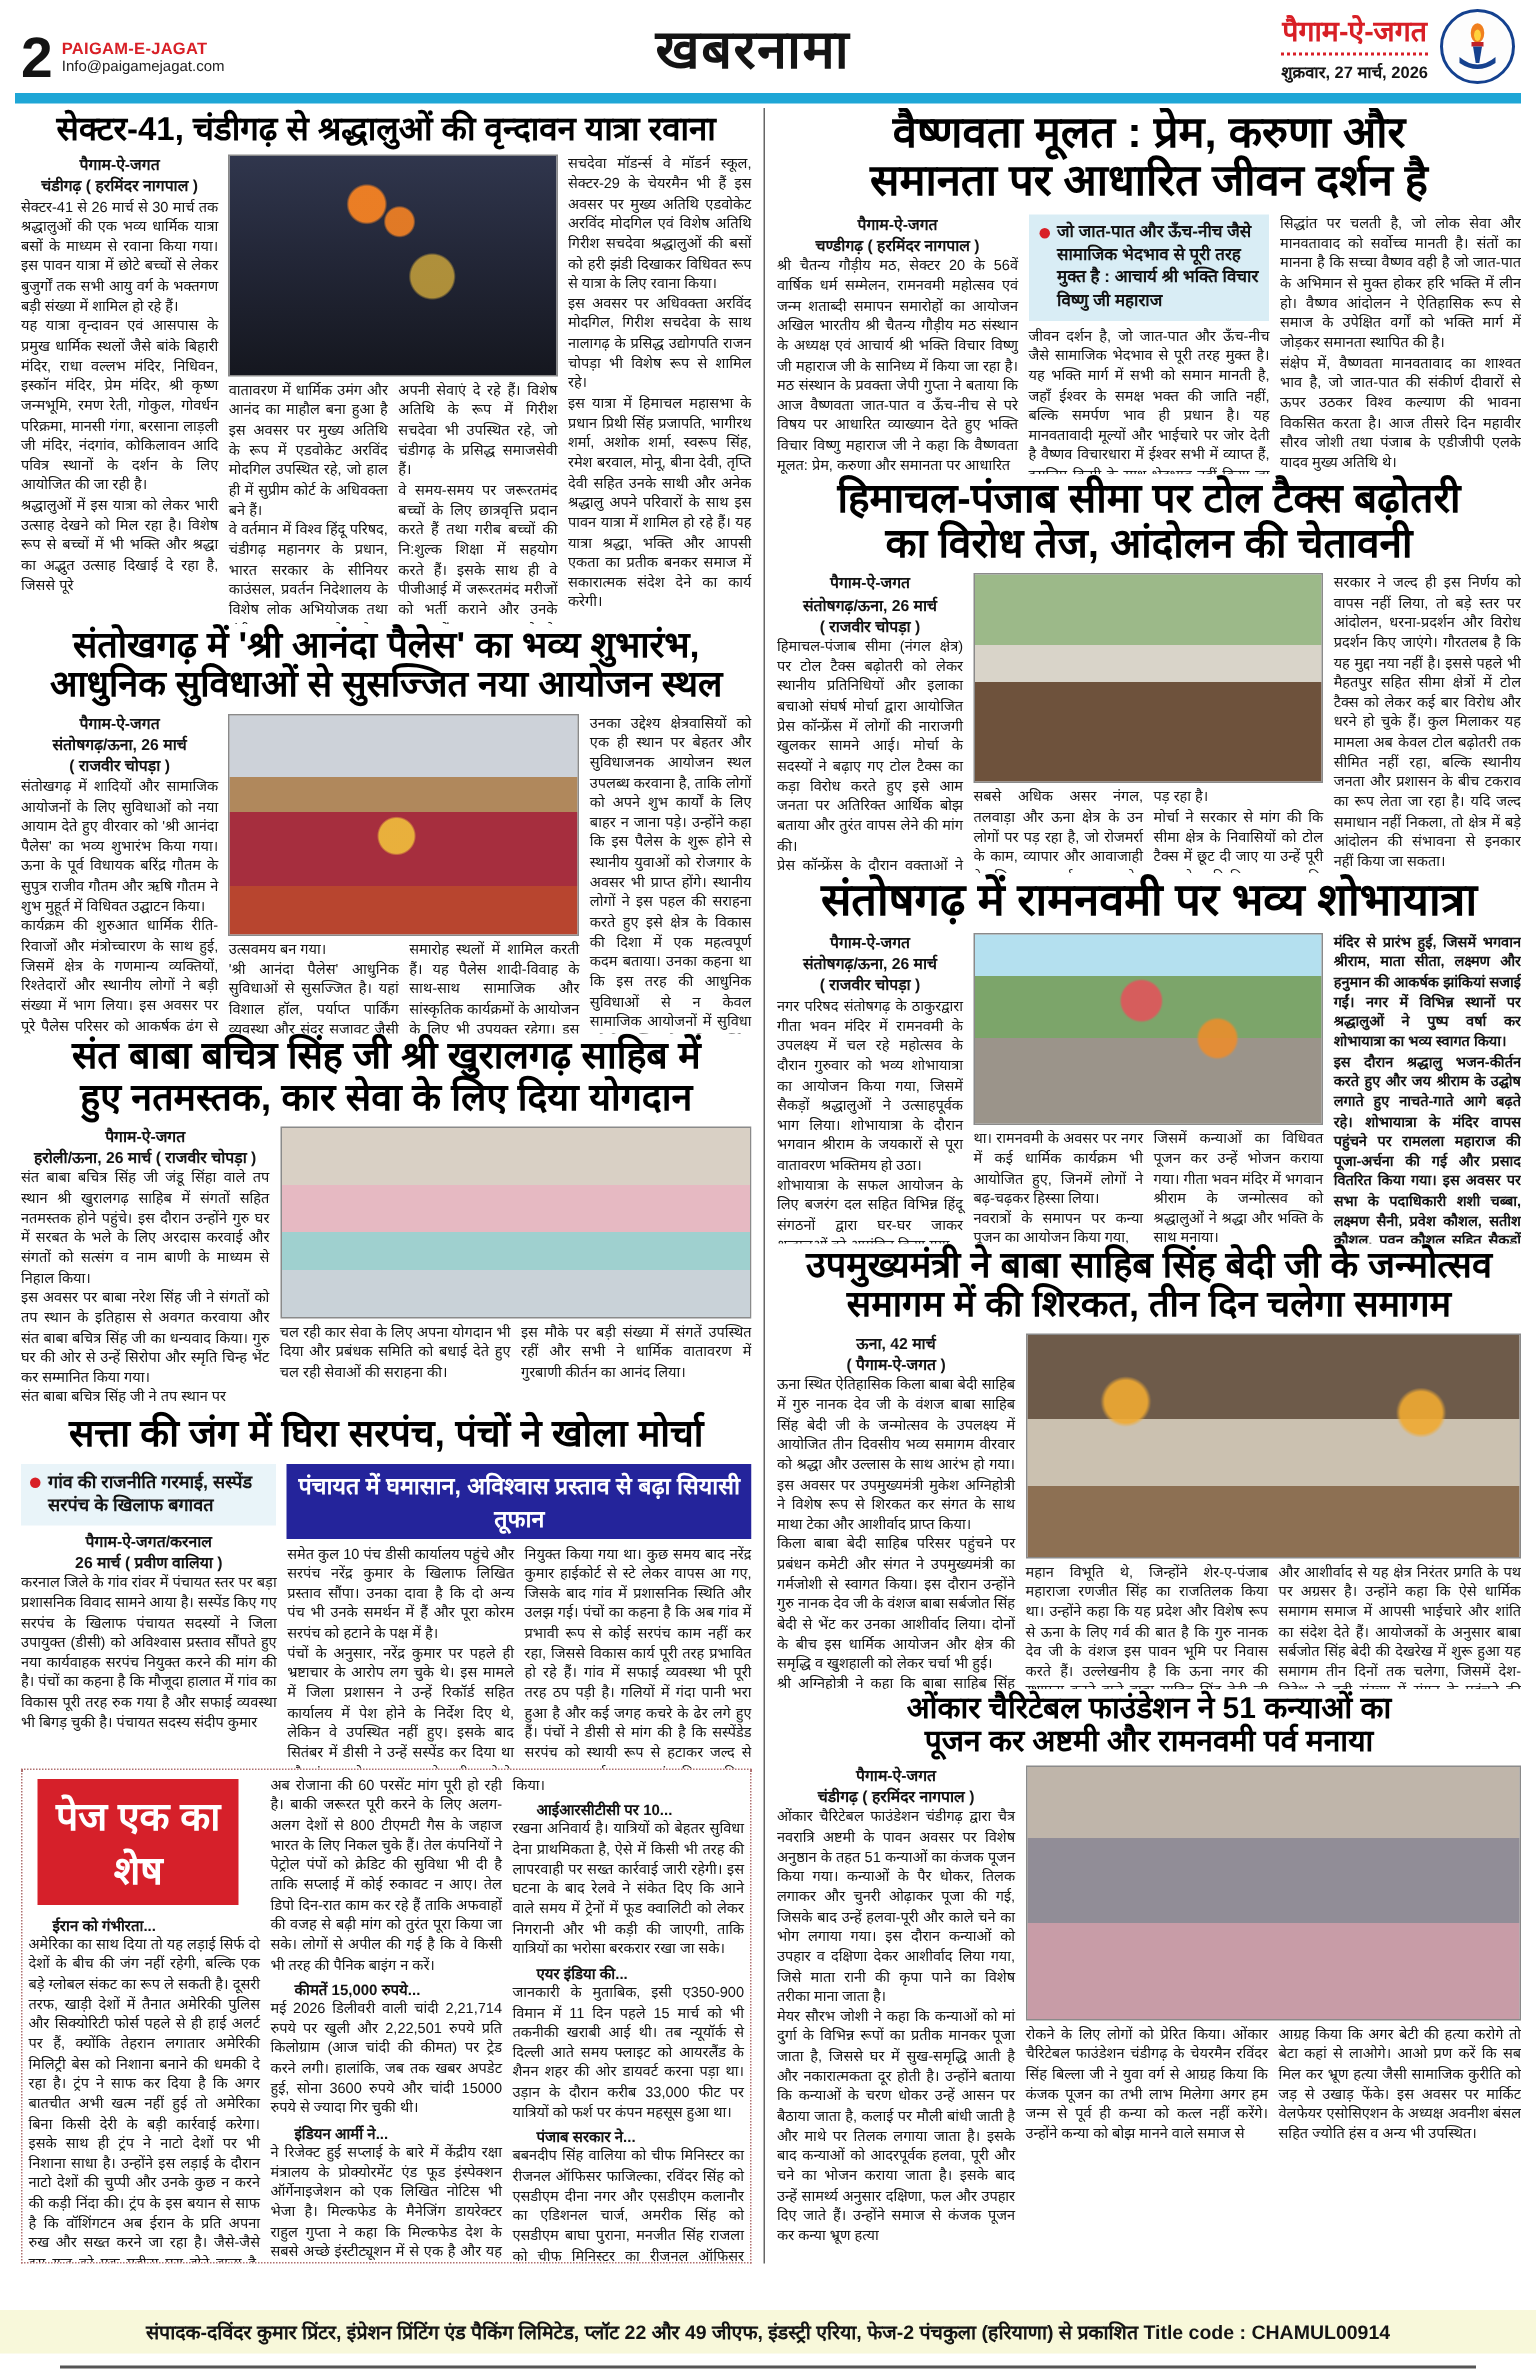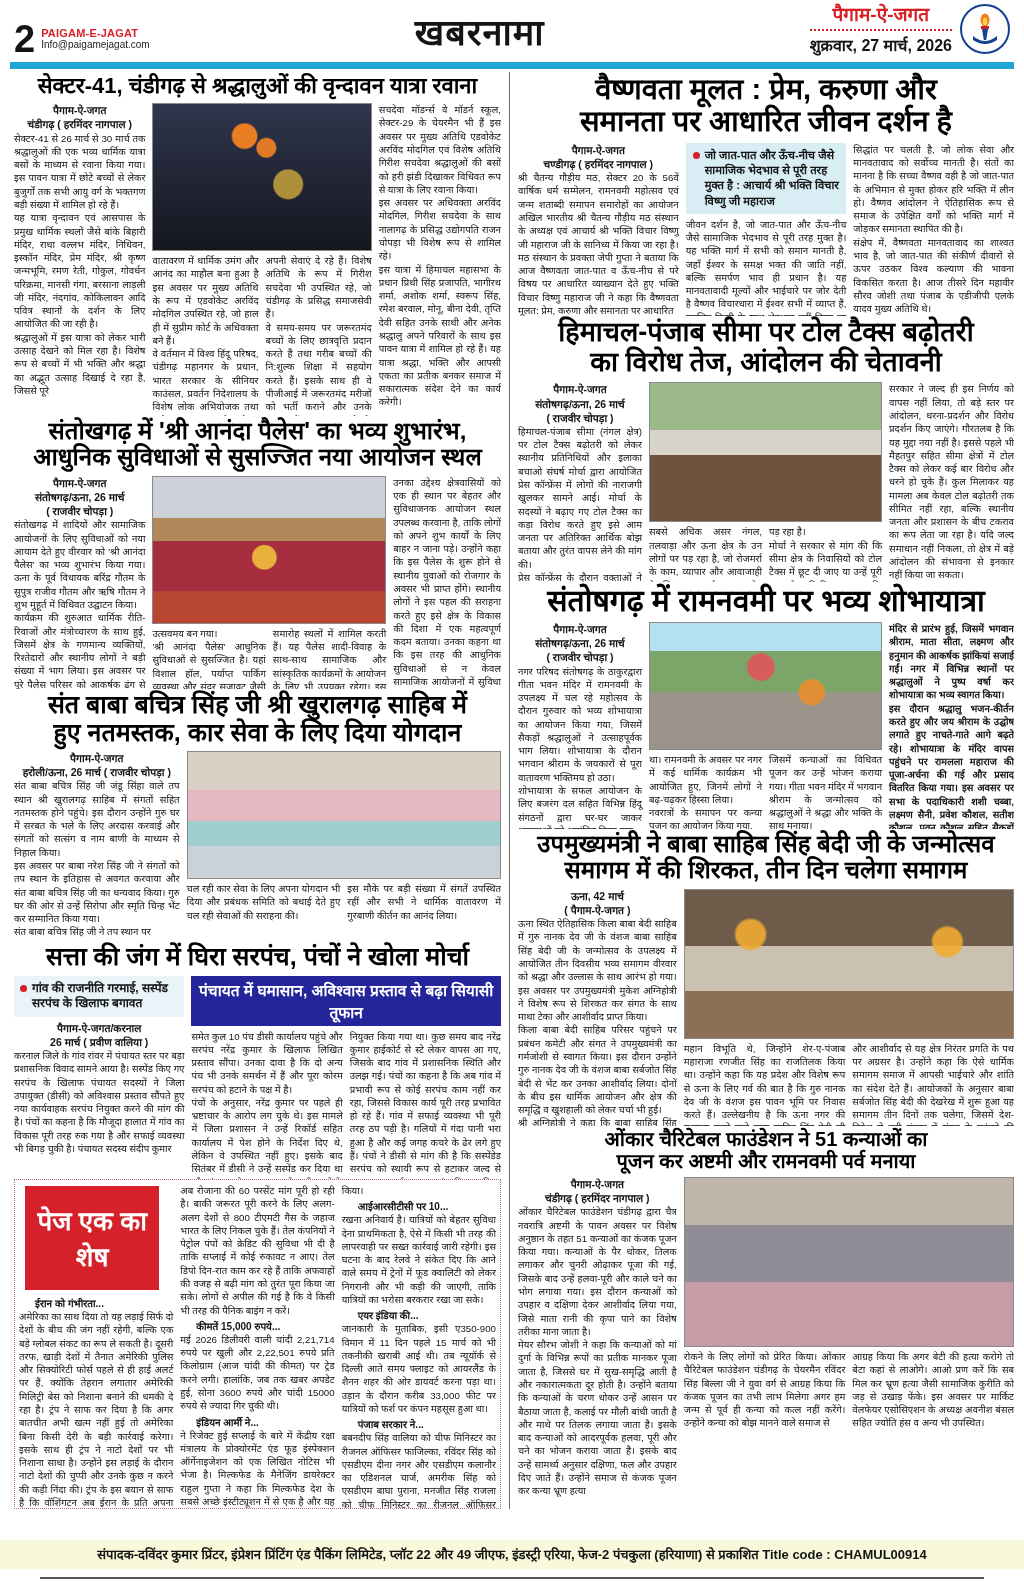--- a/index.html
+++ b/index.html
@@ -8,21 +8,21 @@
 
   
   header{display:flex;align-items:flex-end;justify-content:space-between;padding:14px 14px 4px 14px;height:60px;box-sizing:border-box;}
   .h-left{display:flex;align-items:center;gap:6px;}
   .pgnum{font-size:38px;font-weight:bold;line-height:.9;}
   .brand{color:#d81f26;font-weight:bold;font-size:11px;letter-spacing:.2px;}
   .email{font-size:10px;color:#222;}
   .h-center{font-size:36px;font-weight:bold;letter-spacing:1px;}
   .h-right{display:flex;align-items:center;gap:8px;}
   .mast{color:#d81f26;font-weight:bold;font-size:19px;border-bottom:2px dotted #d81f26;padding-bottom:2px;text-align:center;}
-  .hdate{font-weight:bold;font-size:16px;margin-top:3px;text-align:center;}
+  .hdate{font-weight:bold;font-size:11px;margin-top:3px;text-align:center;}
   .logo{width:46px;height:46px;border-radius:50%;border:2px solid #14418f;background:#fdfdfd;display:flex;align-items:center;justify-content:center;}
   .cyanbar{height:7px;background:#1ea6d6;margin:2px 10px 0 10px;}
 
   
   .content{display:flex;gap:8px;padding:3px 10px 0 14px;box-sizing:border-box;}
   .group{display:flex;flex-direction:column;align-items:flex-end;}
   .group.left{width:487px;}
   .vdivider{width:1px;background:#666;}
   .group.right{flex:1;min-width:0;}
   article,section{overflow:hidden;box-sizing:border-box;}
@@ -35,21 +35,21 @@
   .caps{display:flex;gap:7px;margin-top:3px;}
   .caps .body{flex:1;min-width:0;}
   .photo{width:100%;border:1px solid #8a8a8a;box-sizing:border-box;}
 
   
   .pullquote{background:#d9edf5;padding:5px 7px;font-weight:bold;font-size:11.3px;line-height:1.35;margin-bottom:4px;display:flex;gap:5px;}
   .bullet{width:7px;height:7px;border-radius:50%;background:#d81f26;flex:0 0 auto;margin-top:4px;}
   .hibox{background:#e9f4f9;padding:5px 6px;font-weight:bold;font-size:12px;line-height:1.3;display:flex;gap:5px;margin-bottom:4px;}
   .bluebanner{background:#24249b;color:#fff;font-weight:bold;font-size:15.5px;text-align:center;padding:3px 4px;margin-bottom:4px;}
   .redbanner{background:#e32227;color:#fff;font-weight:bold;font-size:17px;text-align:center;padding:3px 4px;margin:0 0 5px 0;}
-  .redbox{background:#d6202a;color:#fff;font-weight:bold;font-size:26px;text-align:center;padding:16px 8px;margin:2px 14px 6px 6px;}
+  .redbox{background:#d6202a;color:#fff;font-weight:bold;font-size:26px;text-align:center;padding:6px 8px;margin:2px 14px 6px 6px;}
   .subhead{font-weight:bold;font-size:10px;padding-left:16px;margin-top:2px;}
   .rest{border:1px dotted #b07070;padding:4px 4px 2px 4px;}
 
   
   .phA{background:
     radial-gradient(circle at 42% 22%,rgba(245,130,35,.95) 0 7%,transparent 8%),
     radial-gradient(circle at 52% 30%,rgba(245,130,35,.9) 0 6%,transparent 7%),
     radial-gradient(circle at 62% 55%,rgba(210,170,60,.8) 0 9%,transparent 10%),
     linear-gradient(180deg,#30364d 0%,#232738 45%,#15171f 100%);}
   .phB{background:

